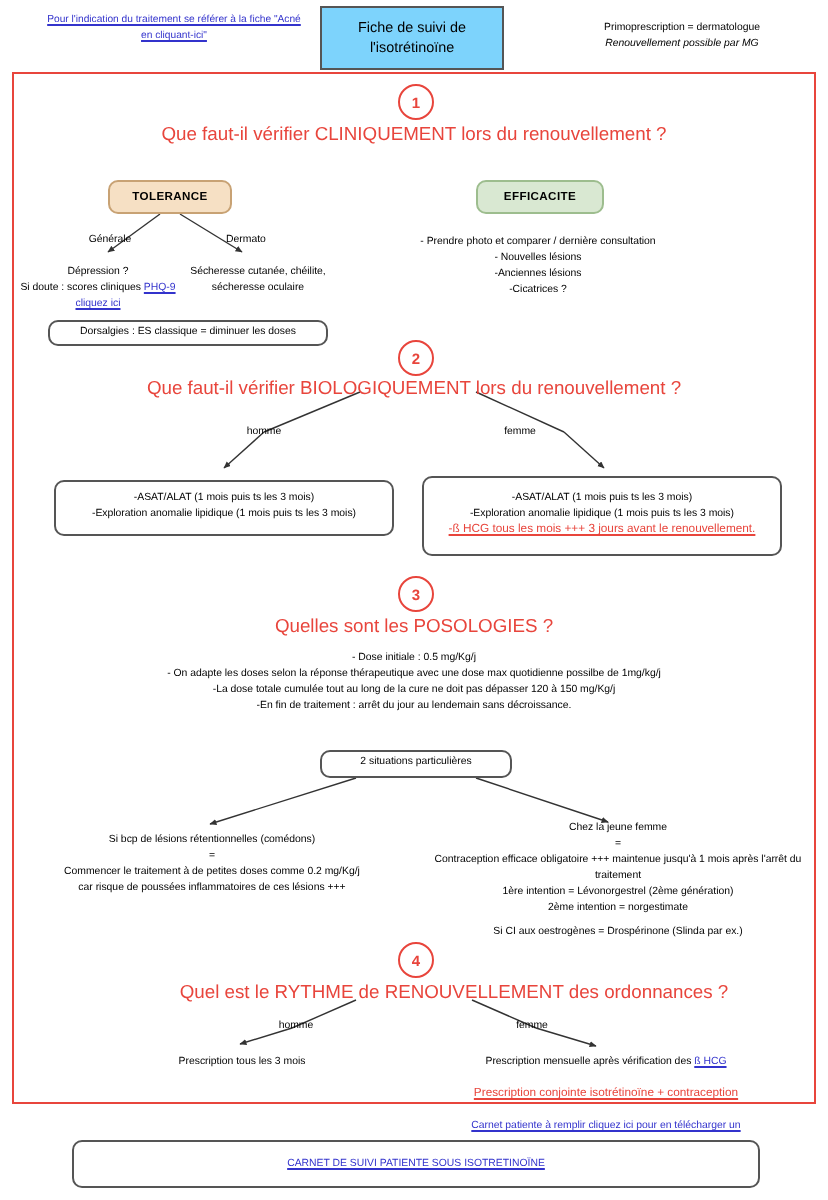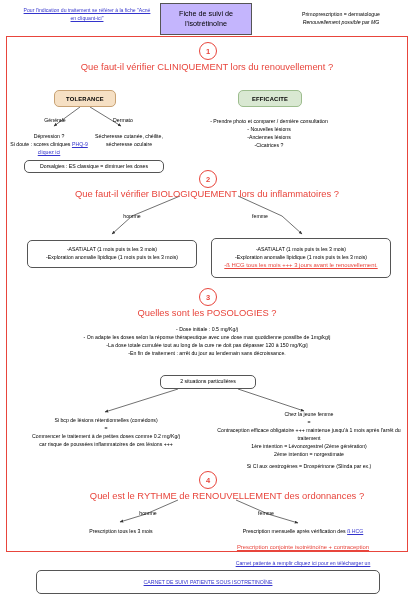--- a/index.html
+++ b/index.html
@@ -20,21 +20,21 @@
 
   
   #top-link {
     left: 22px; top: 7px; width: 130px;
     color: #3333cc; text-decoration: underline;
     font-size: 5.1px; line-height: 1.55; text-align: center;
     cursor: pointer;
   }
   #title-box {
     left: 160px; top: 3px; width: 92px; height: 32px;
-    border: 1px solid #555; background: #c4b5fd;
+    border: 1px solid #555; background: #7dd3fc;
     display: flex; align-items: center; justify-content: center;
     text-align: center; font-size: 7.2px; line-height: 1.45;
     padding: 0 18px; box-sizing: border-box;
   }
   #presc-note {
     left: 278px; top: 10px; width: 126px;
     text-align: center; font-size: 5.2px; line-height: 1.6;
   }
   #presc-note .it { font-style: italic; }
 
@@ -158,21 +158,21 @@
 <div class="abs rbox" style="left:24px; top:160px; width:140px; height:13px;">Dorsalgies : ES classique = diminuer les doses</div>
 
 <div class="abs tblock" style="left:186px; top:117px; width:166px;">
   <div>- Prendre photo et comparer / dernière consultation</div>
   <div>- Nouvelles lésions</div>
   <div>-Anciennes lésions</div>
   <div>-Cicatrices ?</div>
 </div>
 
 <div class="abs step-circle" style="left:199px; top:170px;">2</div>
-<div class="abs step-head" style="top:188px;">Que faut-il vérifier BIOLOGIQUEMENT lors du inflammatoires ?</div>
+<div class="abs step-head" style="top:188px;">Que faut-il vérifier BIOLOGIQUEMENT lors du renouvellement ?</div>
 
 <div class="abs small-lbl" style="left:110px; top:213px; width:44px;">homme</div>
 <div class="abs small-lbl" style="left:238px; top:213px; width:44px;">femme</div>
 
 <div class="abs rbox" style="left:27px; top:240px; width:170px; height:28px;">
   <div>
     <div>-ASAT/ALAT (1 mois puis ts les 3 mois)</div>
     <div>-Exploration anomalie lipidique (1 mois puis ts les 3 mois)</div>
   </div>
 </div>

